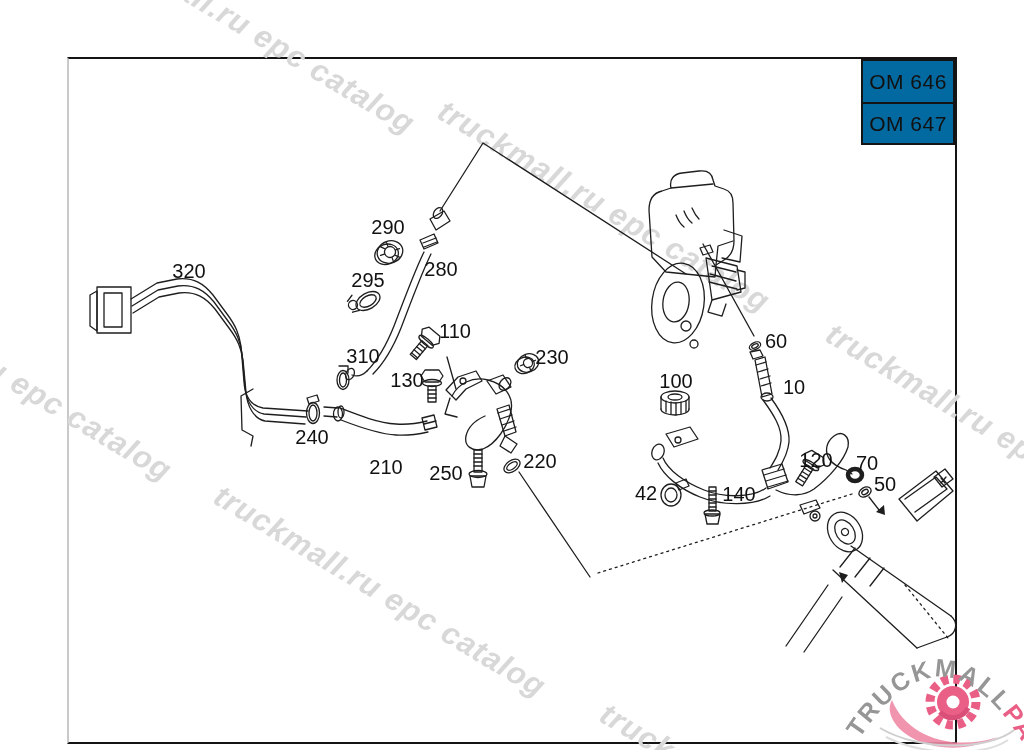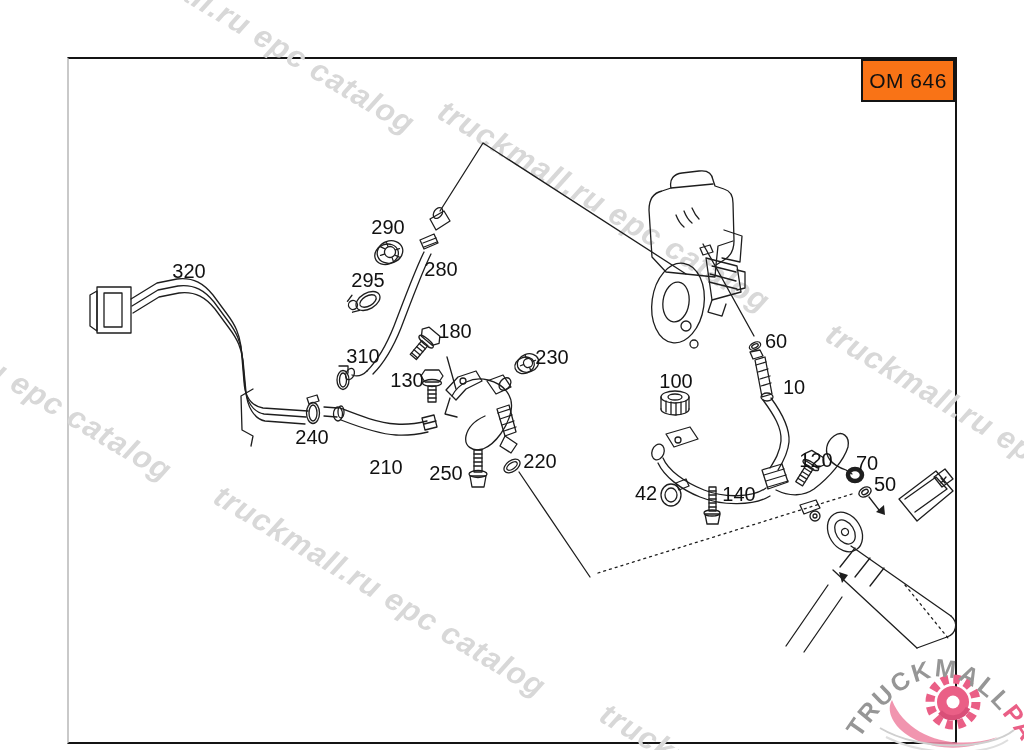--- a/index.html
+++ b/index.html
@@ -9,21 +9,21 @@
     font-family:"Liberation Sans", sans-serif;
   }
   
   .frame{position:absolute;left:67px;top:57px;width:886px;height:683px;
     border-top:2px solid #141414;border-right:2px solid #141414;
     border-bottom:2px solid #141414;border-left:2px solid #c9c9c9;
     z-index:2;}
   
   .om-box{position:absolute;left:861px;top:59px;width:94px;z-index:6;}
   .om-cell{box-sizing:border-box;width:94px;height:43px;border:2px solid #141414;
-    border-bottom:none;background:#f97316;display:flex;align-items:center;justify-content:center;
+    border-bottom:none;background:#0369a1;display:flex;align-items:center;justify-content:center;
     font-size:21px;color:#111;letter-spacing:0.5px;}
   .om-cell:last-child{border-bottom:2px solid #141414;}
   
   .wm-layer{position:absolute;left:0;top:0;width:1024px;height:750px;z-index:3;pointer-events:none;}
   .wm{position:absolute;white-space:nowrap;font-size:31px;font-weight:bold;font-style:italic;
     letter-spacing:1px;transform-origin:0 0;user-select:none;}
   
   .art{position:absolute;left:0;top:0;z-index:4;}
   
   .label-layer{position:absolute;left:0;top:0;width:1024px;height:750px;z-index:5;}
@@ -41,20 +41,21 @@
     <div class="wm" style="left: -148px; top: 262px; color: rgb(216, 216, 216); transform: rotate(31deg);">truckmall.ru epc catalog</div>
     <div class="wm" style="left: 226px; top: 478px; color: rgb(216, 216, 216); transform: rotate(31deg);">truckmall.ru epc catalog</div>
     <div class="wm" style="left: 838px; top: 316px; color: rgb(216, 216, 216); transform: rotate(31deg);">truckmall.ru epc catalog</div>
     <div class="wm" style="left: 612px; top: 696px; color: rgb(216, 216, 216); transform: rotate(31deg);">truckmall.ru epc catalog</div>
   </div>
 
 <div class="frame"></div>
 
 <div class="om-box">
     <div class="om-cell">OM 646</div>
+    <div class="om-cell">OM 647</div>
   </div>
 
 <svg class="art" width="1024" height="750" viewBox="0 0 1024 750">
   <g fill="none" stroke="#1e1e1e" stroke-width="1.3" stroke-linecap="round" stroke-linejoin="round">
 
     <g>
       <polyline points="440,211 483,143 686,274"></polyline>
       <line x1="703" y1="244" x2="754" y2="336"></line>
       <line x1="519" y1="472" x2="590" y2="577"></line>
       <line x1="598" y1="573" x2="852" y2="494" stroke-dasharray="2 4"></line>
@@ -270,21 +271,21 @@
       <path d="M828,585 L786,646 M842,597 L804,652"></path>
     </g>
   </g>
 </svg>
 
 <div class="label-layer">
     <div class="part-label" style="left: 180px; top: 271px; margin-left: 9px;">320</div>
     <div class="part-label" style="left: 388px; top: 227px;">290</div>
     <div class="part-label" style="left: 441px; top: 269px;">280</div>
     <div class="part-label" style="left: 368px; top: 280px;">295</div>
-    <div class="part-label" style="left: 455px; top: 331px;">180</div>
+    <div class="part-label" style="left: 455px; top: 331px;">110</div>
     <div class="part-label" style="left: 343px; top: 356px; margin-left: 20px;">310</div>
     <div class="part-label" style="left: 407px; top: 380px;">130</div>
     <div class="part-label" style="left: 552px; top: 357px;">230</div>
     <div class="part-label" style="left: 312px; top: 437px;">240</div>
     <div class="part-label" style="left: 386px; top: 467px;">210</div>
     <div class="part-label" style="left: 446px; top: 473px;">250</div>
     <div class="part-label" style="left: 540px; top: 461px;">220</div>
     <div class="part-label" style="left: 676px; top: 381px;">100</div>
     <div class="part-label" style="left: 776px; top: 341px;">60</div>
     <div class="part-label" style="left: 794px; top: 387px;">10</div>

